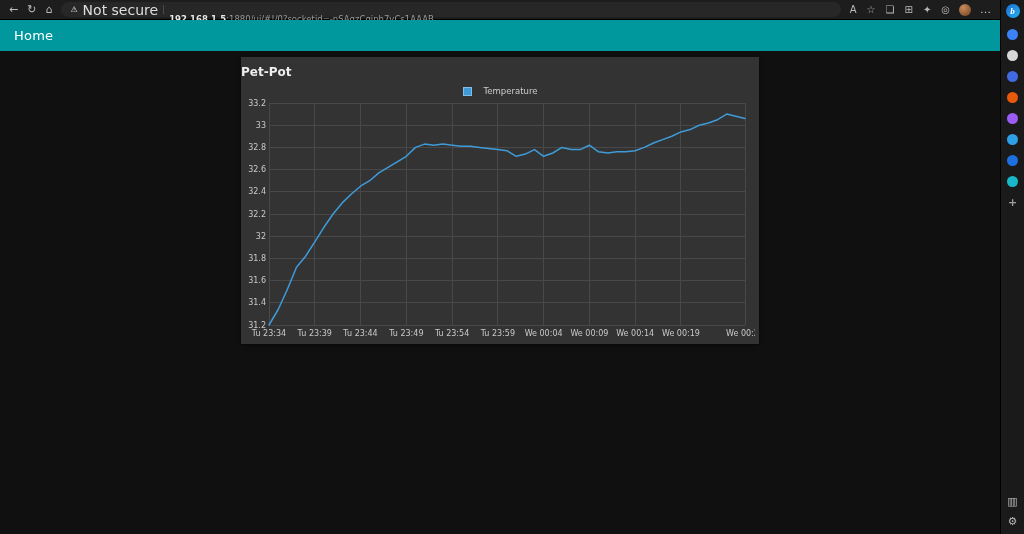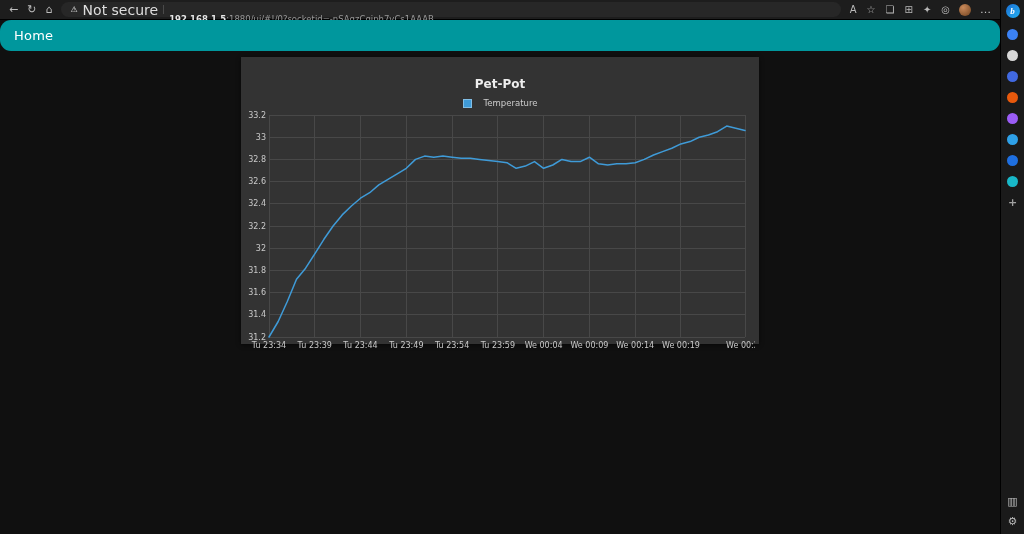--- a/index.html
+++ b/index.html
@@ -29,25 +29,25 @@
     font-family:"Liberation Serif",serif;font-style:italic;cursor:pointer;}
   .side-icons{display:flex;flex-direction:column;gap:10px;margin-top:11px;align-items:center;flex:1;}
   .sicon{width:11px;height:11px;border-radius:50%;cursor:pointer;}
   .sicon.glyph{background:transparent;font-size:11px;line-height:11px;text-align:center;font-weight:bold;}
   .side-bottom{display:flex;flex-direction:column;gap:9px;margin-bottom:7px;align-items:center;color:#b9b9b9;font-size:11px;}
   .side-bottom span{cursor:pointer;line-height:1;}
 
   
   .main{position:absolute;left:0;top:20px;width:1000px;height:514px;background:var(--page-bg);}
   .nr-header{height:31px;background:var(--header-bg);display:flex;align-items:center;padding-left:14px;
-    color:#fff;font-size:13px;font-weight:500;letter-spacing:.2px;border-radius:11px;}
+    color:#fff;font-size:13px;font-weight:500;letter-spacing:.2px;}
   .dashboard{position:relative;width:100%;height:483px;}
   .card{position:absolute;left:241px;top:6px;width:518px;height:287px;background:var(--card-bg);
     box-shadow:0 1px 4px rgba(0,0,0,.6);}
-  .card-title{text-align:center;color:var(--title-color);font-size:12px;font-weight:bold;padding-top:20px;}
+  .card-title{text-align:left;color:var(--title-color);font-size:12px;font-weight:bold;padding-top:8px;}
   .legend{display:flex;align-items:center;justify-content:center;gap:12px;margin-top:7px;cursor:pointer;}
   .swatch{width:9px;height:9px;border:1px solid rgba(255,255,255,.35);box-sizing:border-box;}
   .legend-label{font-size:8.5px;color:var(--legend-color);}
   #chart-svg{display:block;margin:3px auto 0;}
   .gridline{stroke:var(--grid-color);stroke-width:1;shape-rendering:crispEdges;}
   .ticklabel{fill:var(--tick-color);font-size:8px;}
 </style>
 </head>
 <body>
 

